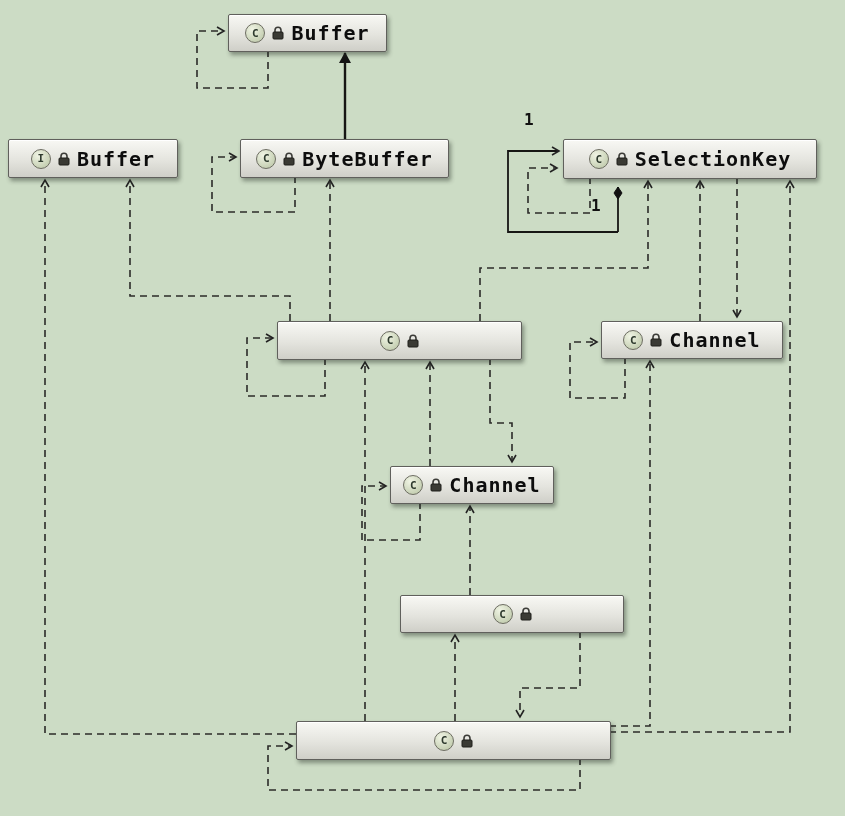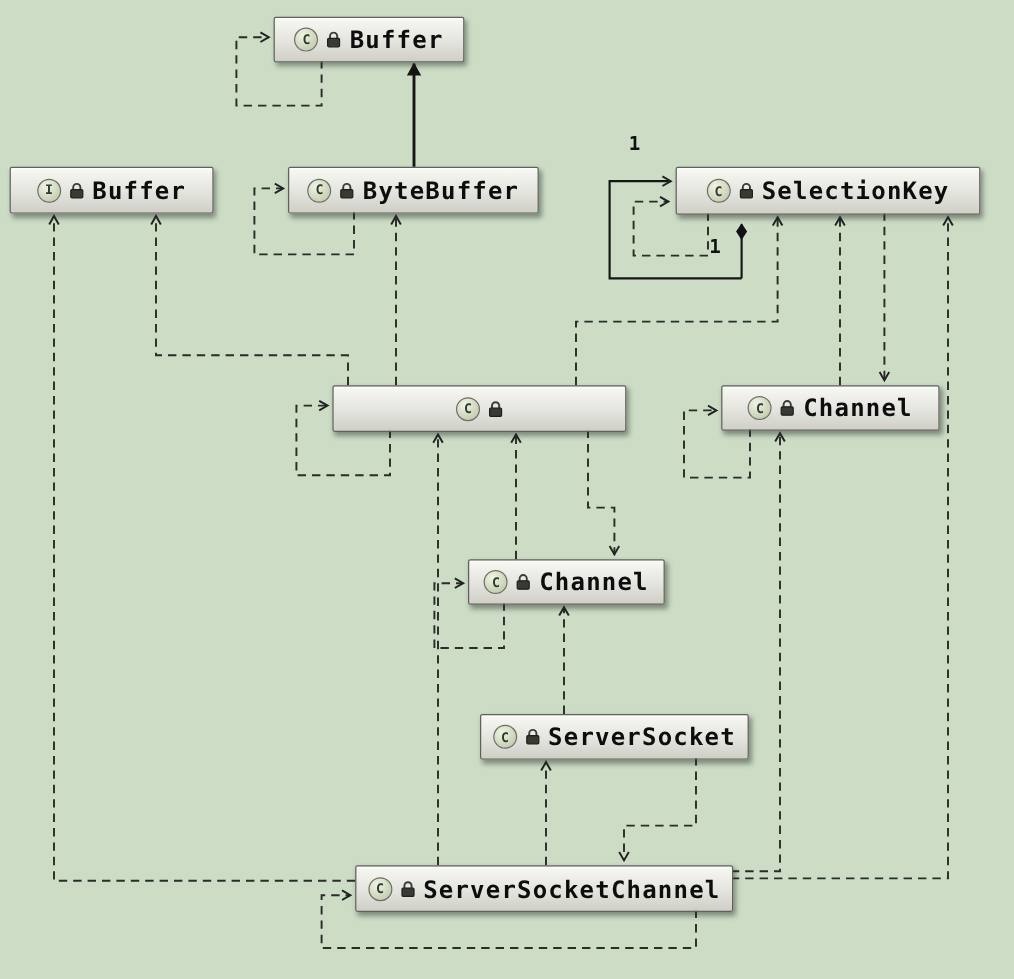--- a/index.html
+++ b/index.html
@@ -155,30 +155,28 @@
   </div>
 
   <div class="node" id="n-serversocket">
     <span class="badge">C</span>
     <span class="lock">
         <svg width="12" height="14" viewBox="0 0 12 14">
           <path d="M3,6 V4.2 a3,3 0 0 1 6,0 V6" fill="none" stroke="#3c3c38" stroke-width="1.6"></path>
           <rect x="1" y="6" width="10" height="7" rx="1" fill="#3a3a34" stroke="#1e1e1a"></rect>
         </svg>
       </span>
-    <span class="label">ServerSocket</span>
   </div>
 
   <div class="node" id="n-serversocketchannel">
     <span class="badge">C</span>
     <span class="lock">
         <svg width="12" height="14" viewBox="0 0 12 14">
           <path d="M3,6 V4.2 a3,3 0 0 1 6,0 V6" fill="none" stroke="#3c3c38" stroke-width="1.6"></path>
           <rect x="1" y="6" width="10" height="7" rx="1" fill="#3a3a34" stroke="#1e1e1a"></rect>
         </svg>
       </span>
-    <span class="label">ServerSocketChannel</span>
   </div>
 
   <span class="mult" id="mult-top">1</span>
   <span class="mult" id="mult-bottom">1</span>
 
 </div>
 
 </body></html>

